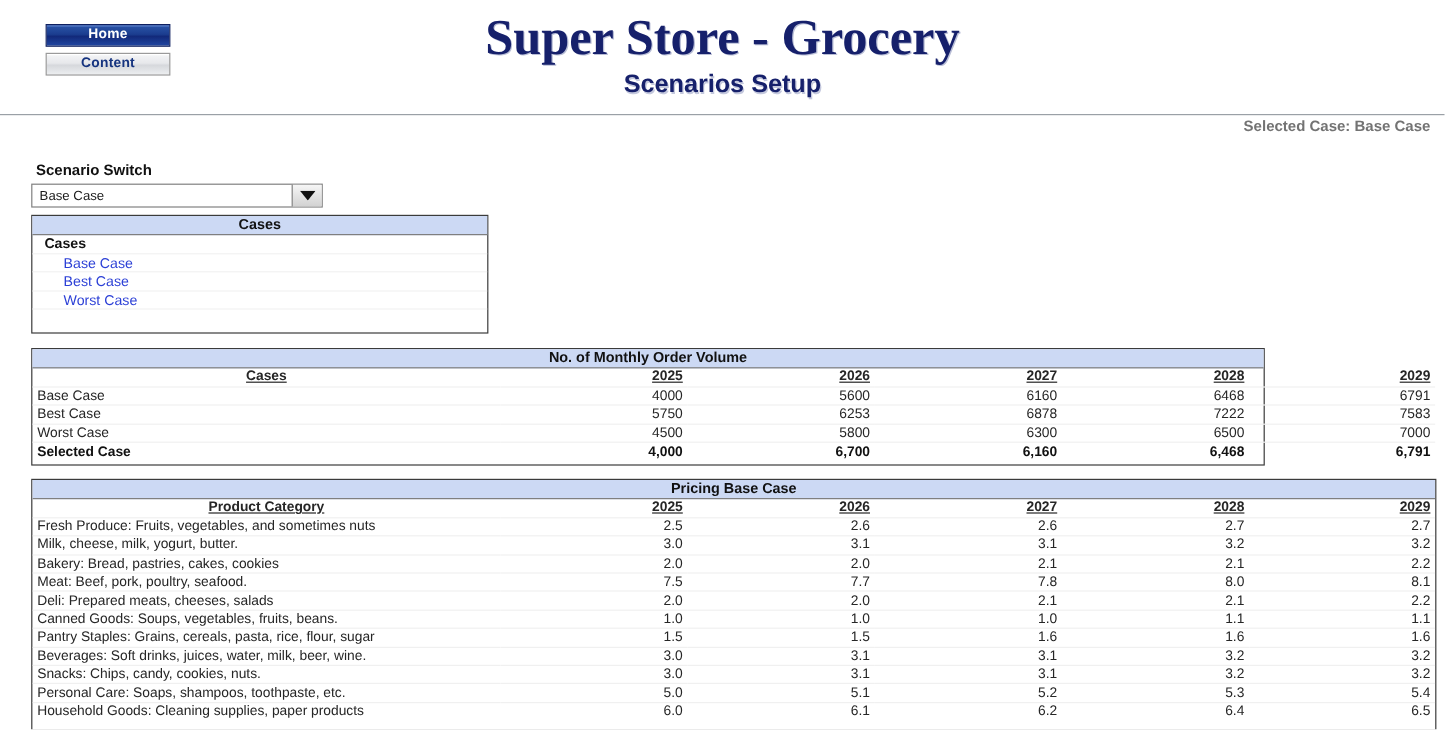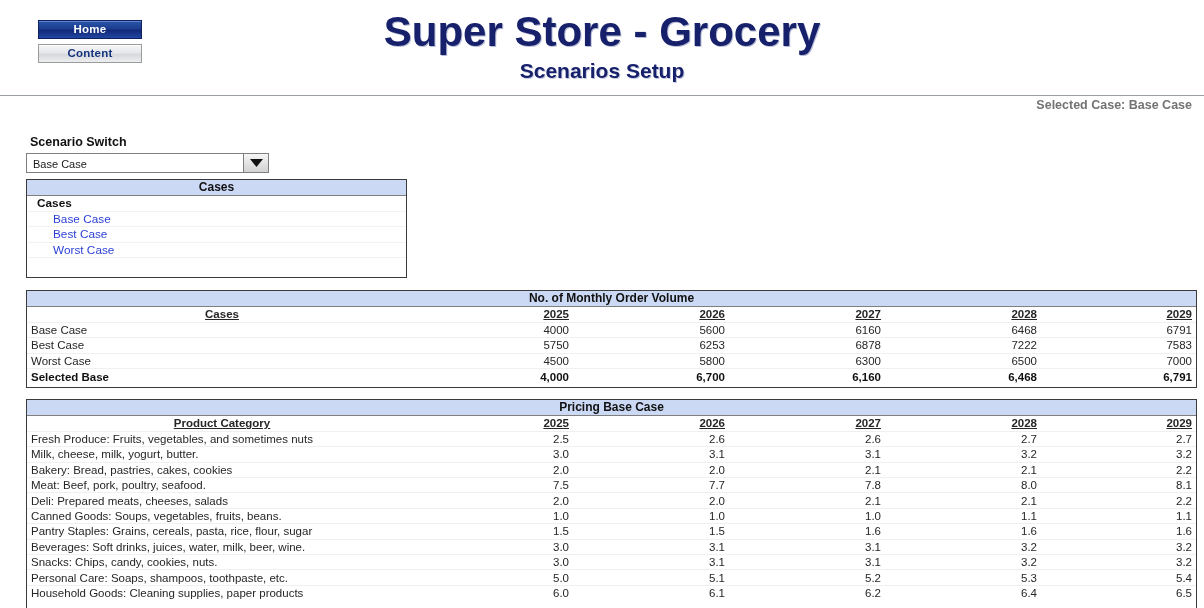--- a/index.html
+++ b/index.html
@@ -61,20 +61,21 @@
     text-align: center;
     pointer-events: none;
   }
   .title-main {
     font-size: 42px;
     font-weight: bold;
     color: #16206b;
     letter-spacing: 0px;
     line-height: 56px;
     text-shadow: 1px 1px 0 #b9bed6;
+    font-family: Liberation Serif, serif;
   }
   .title-sub {
     font-size: 21px;
     font-weight: bold;
     color: #16206b;
     line-height: 26px;
     margin-top: -2px;
     text-shadow: 1px 1px 0 #c4c8dd;
   }
   .selected-case {
@@ -168,21 +169,21 @@
     font-size: 11.8px;
     border-bottom: 1px solid #f2f2f2;
     padding-left: 10px;
     white-space: nowrap;
   }
   #cases-box .row.group { font-weight: bold; color: #111111; }
   #cases-box .row.item { color: #2b3fd6; padding-left: 26px; cursor: pointer; }
   #cases-box .row.blank { border-bottom: none; }
 
   
-  #volume-table { left: 26px; top: 290px; width: 1171px; height: 98px; }
+  #volume-table { left: 26px; top: 290px; width: 1028px; height: 98px; }
   
   #pricing-table { left: 26px; top: 399px; width: 1171px; height: 210px; overflow: hidden; }
 
   .label-center { text-align: center; }
 </style>
 </head>
 <body>
 
 <div id="page">
 
@@ -261,21 +262,21 @@
           </tr>
           <tr>
             <td>Worst Case</td>
             <td class="num blue">4500</td>
             <td class="num blue">5800</td>
             <td class="num blue">6300</td>
             <td class="num blue">6500</td>
             <td class="num blue">7000</td>
           </tr>
           <tr class="bold-row">
-            <td>Selected Base</td>
+            <td>Selected Case</td>
             <td class="num">4,000</td>
             <td class="num">6,700</td>
             <td class="num">6,160</td>
             <td class="num">6,468</td>
             <td class="num">6,791</td>
           </tr>
         </tbody>
     </table>
   </div>
 

